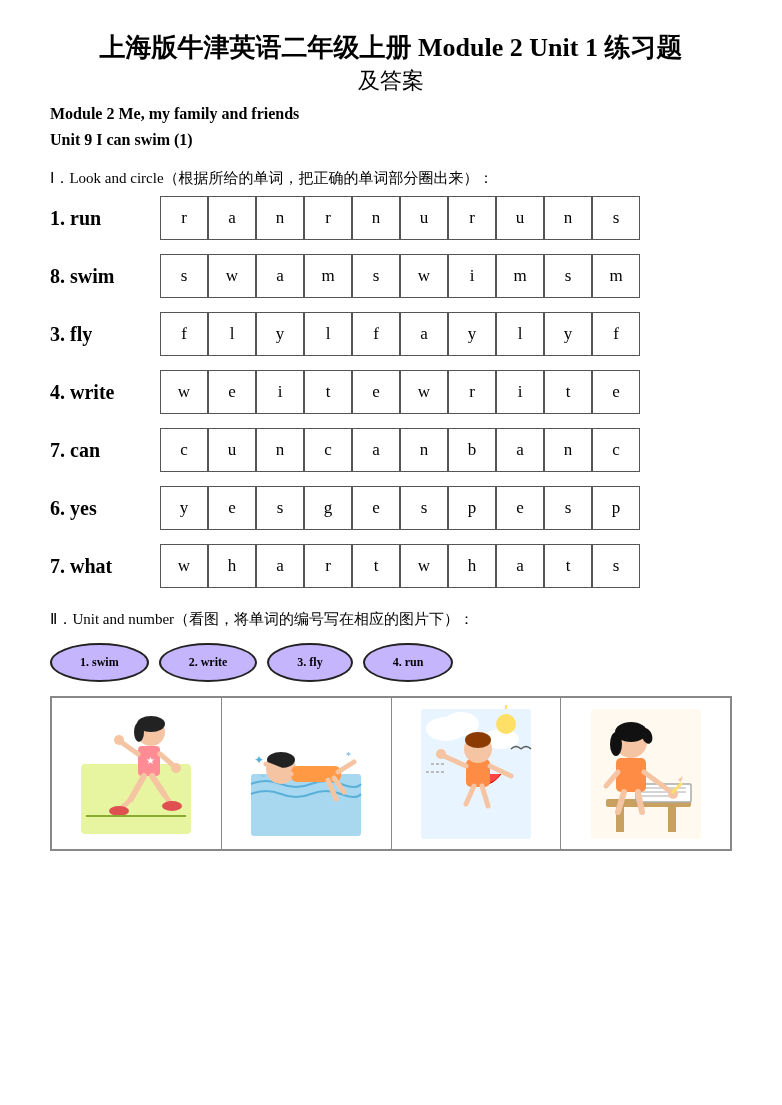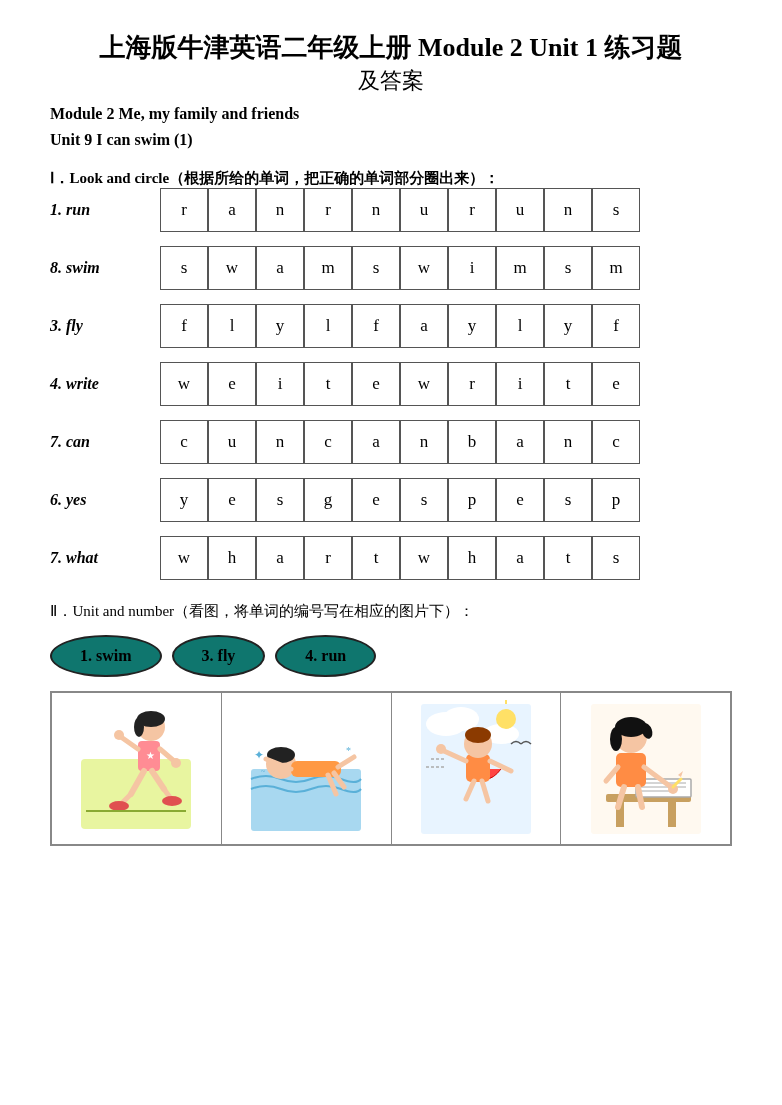--- a/index.html
+++ b/index.html
@@ -27,35 +27,33 @@
     }
     .module-title {
       font-size: 16px;
       font-weight: bold;
       text-align: left;
       margin-top: 8px;
       margin-bottom: 4px;
     }
     .section-header {
       font-size: 15px;
-      margin: 20px 0 0 0;
+      margin: 20px 0 8px 0;
       font-family: 'SimSun', serif;
-      font-weight: bold;
     }
     .word-row {
       display: flex;
       align-items: center;
       margin-bottom: 14px;
     }
     .word-label {
-      font-size: 16px;
+      font-size: 20px;
       font-weight: bold;
       width: 110px;
       min-width: 110px;
-      font-style: italic;
     }
     .letter-grid {
       display: flex;
       gap: 0;
     }
     .letter-cell {
       width: 48px;
       height: 44px;
       border: 1.5px solid #555;
       display: flex;
@@ -72,24 +70,24 @@
     .oval-row {
       display: flex;
       gap: 10px;
       margin-bottom: 14px;
       align-items: center;
     }
     .oval-item {
       border: 2.5px solid #222;
       border-radius: 50%;
       padding: 10px 28px;
-      font-size: 16px;
+      font-size: 12px;
       font-weight: bold;
       font-family: 'Times New Roman', serif;
-      background: #0f766e;
+      background: #c4b5fd;
       white-space: nowrap;
     }
     .images-row {
       display: flex;
       gap: 0;
       border: 2px solid #888;
       margin-top: 4px;
       height: 155px;
       overflow: hidden;
     }
@@ -235,20 +233,21 @@
       </div>
     </div>
   </div>
 
 <div class="section2-header">
   <span>Ⅱ．Unit and number（看图，将单词的编号写在相应的图片下）：</span>
 </div>
 
 <div class="oval-row" id="oval-row">
     <div class="oval-item">1. swim</div>
+    <div class="oval-item">2. write</div>
     <div class="oval-item">3. fly</div>
     <div class="oval-item">4. run</div>
   </div>
 
 <div class="images-row">
 
   <div class="image-cell">
     <div class="img-wrapper">
       <svg width="120" height="140" viewBox="0 0 120 140" xmlns="http://www.w3.org/2000/svg">
 

